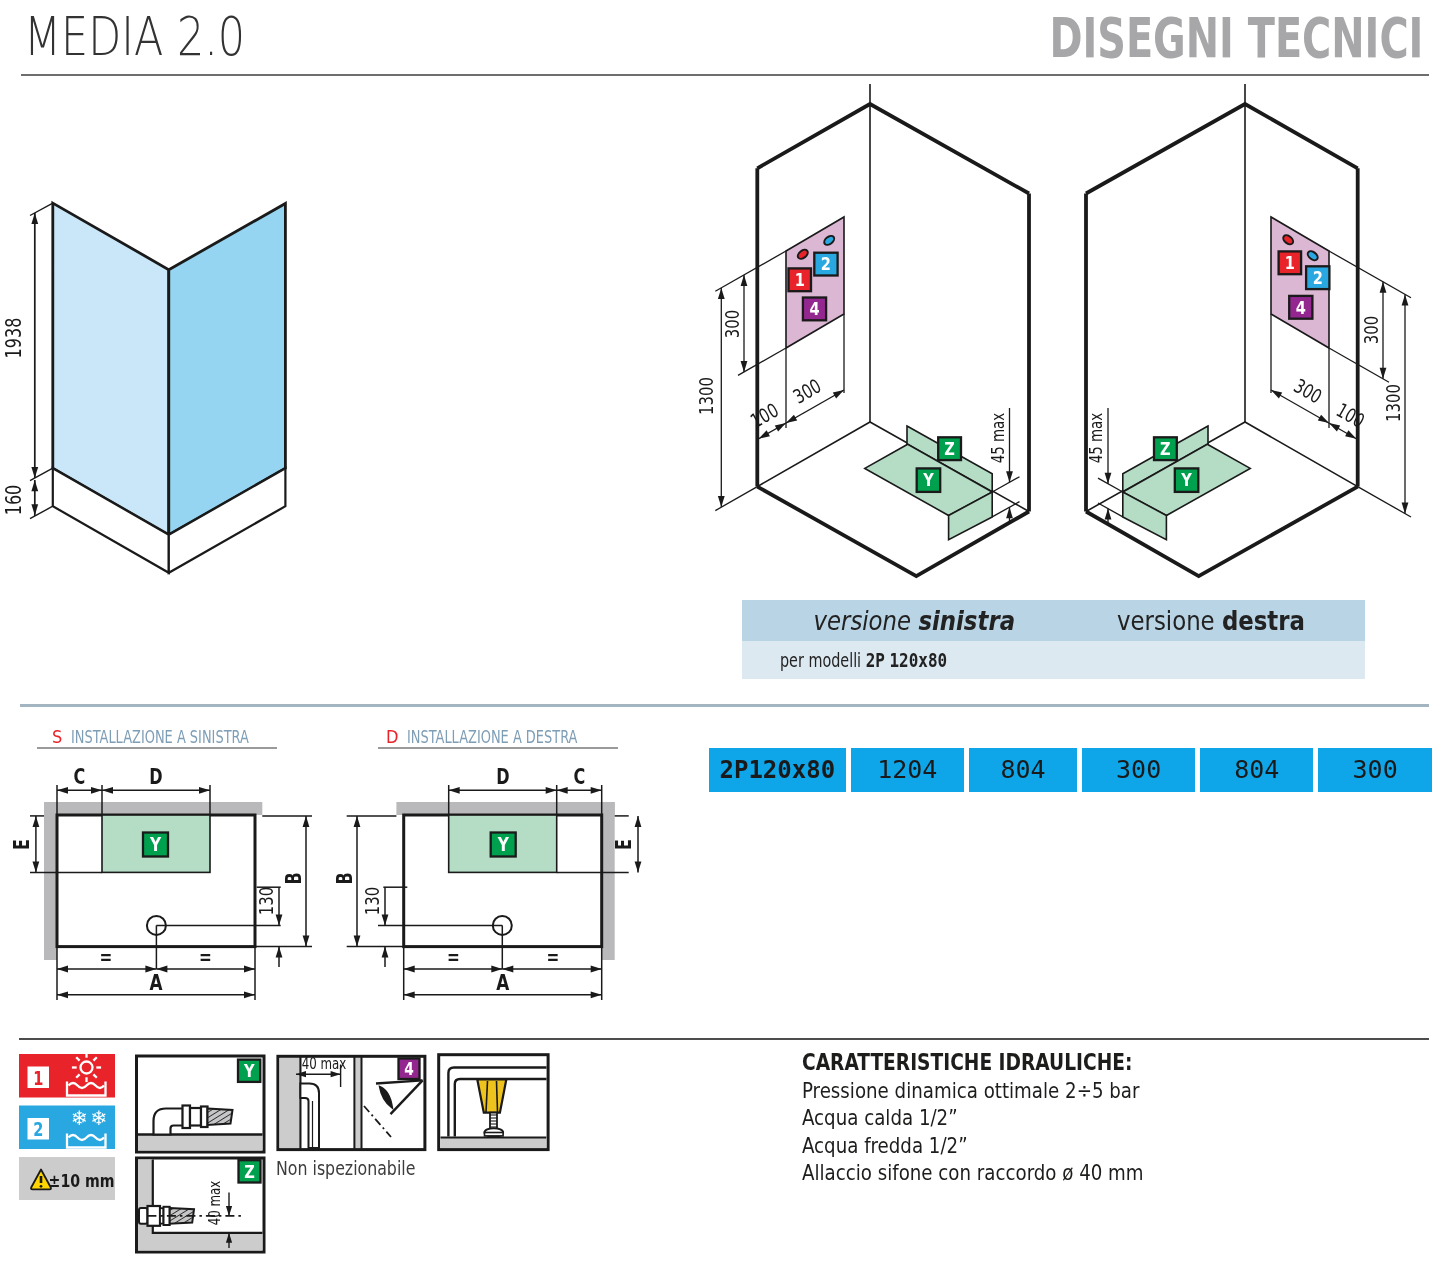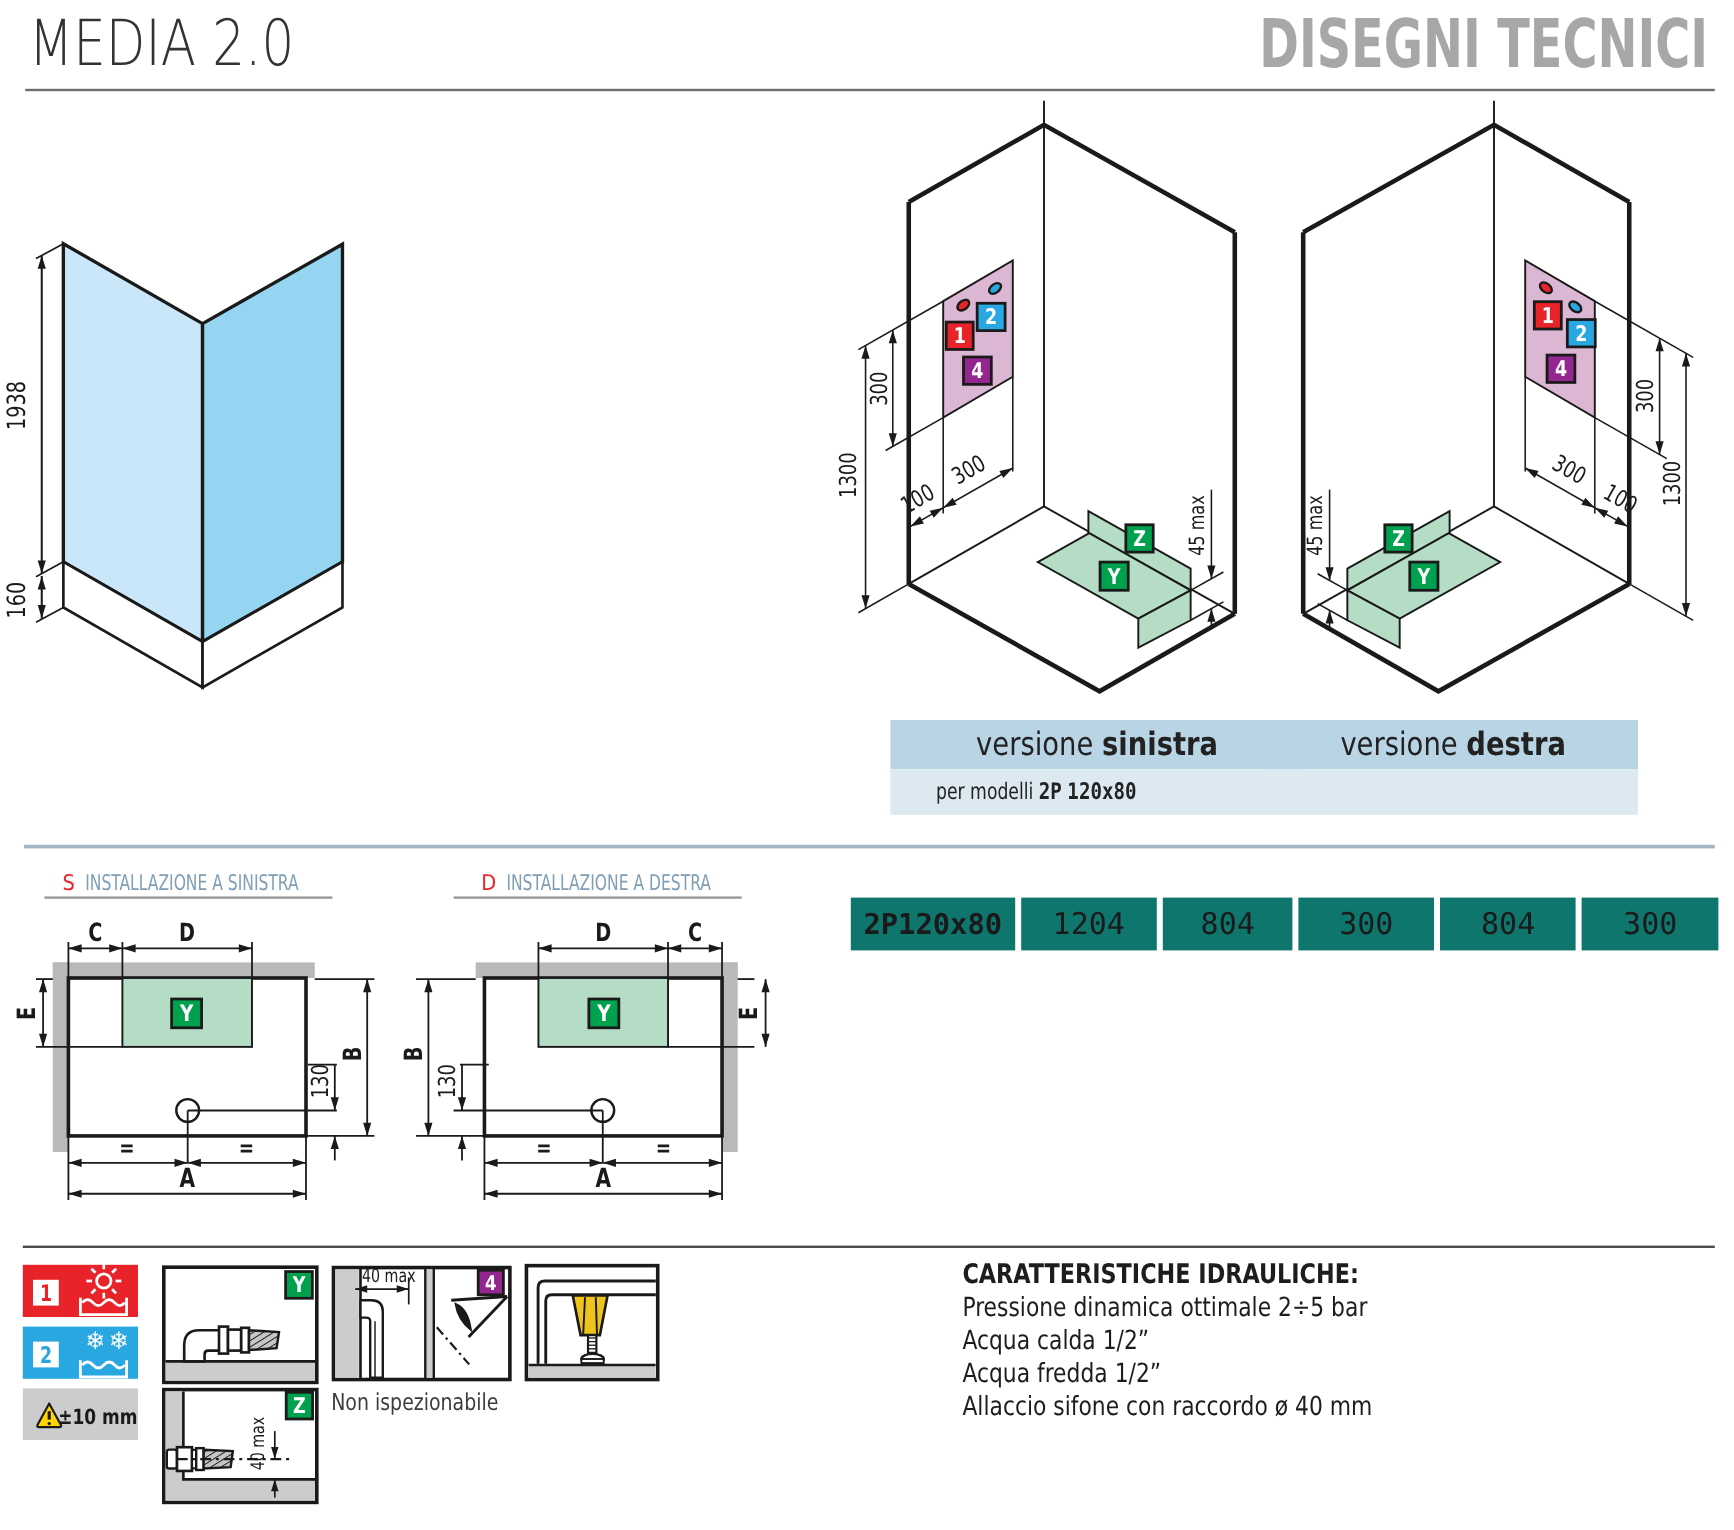--- a/index.html
+++ b/index.html
@@ -8,37 +8,37 @@
   #drawings{position:absolute;left:0;top:0;}
   .rule{position:absolute;background:#707070;}
   #product-title{left:24px;top:6px;font-size:53px;font-weight:200;font-stretch:condensed;color:#333;transform:scaleX(0.81);transform-origin:0 0;}
   #section-title{right:22px;top:5px;font-size:56px;font-weight:bold;font-stretch:condensed;color:#a7a7a9;transform:scaleX(0.79);transform-origin:100% 0;}
   #rule-header{left:21px;top:73.5px;width:1408px;height:2.5px;background:#6e6e6e;}
   #rule-mid{left:20px;top:704px;width:1409px;height:3px;background:#a3b5c1;}
   #rule-bottom{left:19px;top:1037.5px;width:1410px;height:2px;background:#4d4d4d;}
   .vbar{position:absolute;background:#b9d4e4;height:41px;display:flex;align-items:center;justify-content:center;
         font-size:27px;font-stretch:condensed;color:#222;}
   .vbar>span{display:inline-block;transform:scaleX(0.94);transform-origin:50% 50%;}
-  #version-left{left:742px;top:600px;width:344px;}
+  #version-left{left:742px;top:600px;width:344px;font-style:italic;}
   #version-right{left:1056.5px;top:600px;width:308.5px;}
   #models-bar{position:absolute;left:742px;top:641px;width:623px;height:37.5px;background:#dce9f1;
         display:flex;align-items:center;font-size:19px;font-stretch:condensed;color:#222;}
   #models-bar .pad{width:38px;} #models-bar .lbl{display:inline-block;transform:scaleX(0.84);transform-origin:0 50%;}
   .mono-bold{font-family:"DejaVu Sans Mono",monospace;font-weight:bold;font-stretch:normal;word-spacing:-6px;}
   .plan-title{position:absolute;top:726px;font-size:18px;font-weight:normal;font-stretch:condensed;}
   .plan-title .marker{color:#e8232a;margin-right:9px;}
   .plan-title .t{color:#7e9eb6;display:inline-block;transform:scaleX(0.8);transform-origin:0 50%;}
   #plan-title-left{left:52px;}
-  #plan-title-right{left:401px;}
+  #plan-title-right{left:386px;}
   .plan-underline{position:absolute;top:747px;height:2px;background:#9a9a9a;}
   #plan-ul-left{left:37px;width:240px;}
   #plan-ul-right{left:378px;width:240px;}
   table#spec{position:absolute;left:704px;top:747.5px;border-collapse:separate;border-spacing:5.2px 0;table-layout:fixed;}
   #spec th{background:#9b9b9d;color:#fff;font-size:27px;font-weight:bold;font-stretch:condensed;height:41.5px;padding:0;}
-  #spec td{background:#0f766e;color:#1a1a1a;font-family:"DejaVu Sans Mono",monospace;font-size:25px;text-align:center;height:44px;padding:0;}
+  #spec td{background:#0ea5e9;color:#1a1a1a;font-family:"DejaVu Sans Mono",monospace;font-size:25px;text-align:center;height:44px;padding:0;}
   #spec td.model{font-weight:bold;font-size:24px;}
   #spec col.c0{width:136.6px;} #spec col.c1{width:113.4px;} #spec col.c2{width:108.2px;}
   #spec col.c3{width:112.9px;} #spec col.c4{width:113.4px;} #spec col.c5{width:113.4px;}
   #note-caption{position:absolute;left:276px;top:1157px;font-size:19.5px;font-stretch:condensed;color:#3c3c3c;transform:scaleX(0.9);transform-origin:0 0;}
   #hydraulics{position:absolute;left:802px;top:1049px;font-size:22px;font-stretch:condensed;color:#1d1d1b;line-height:27.6px;transform:scaleX(0.92);transform-origin:0 0;}
   #hydraulics .ttl{font-weight:bold;font-size:22.5px;}
 </style>
 </head>
 <body>
 

